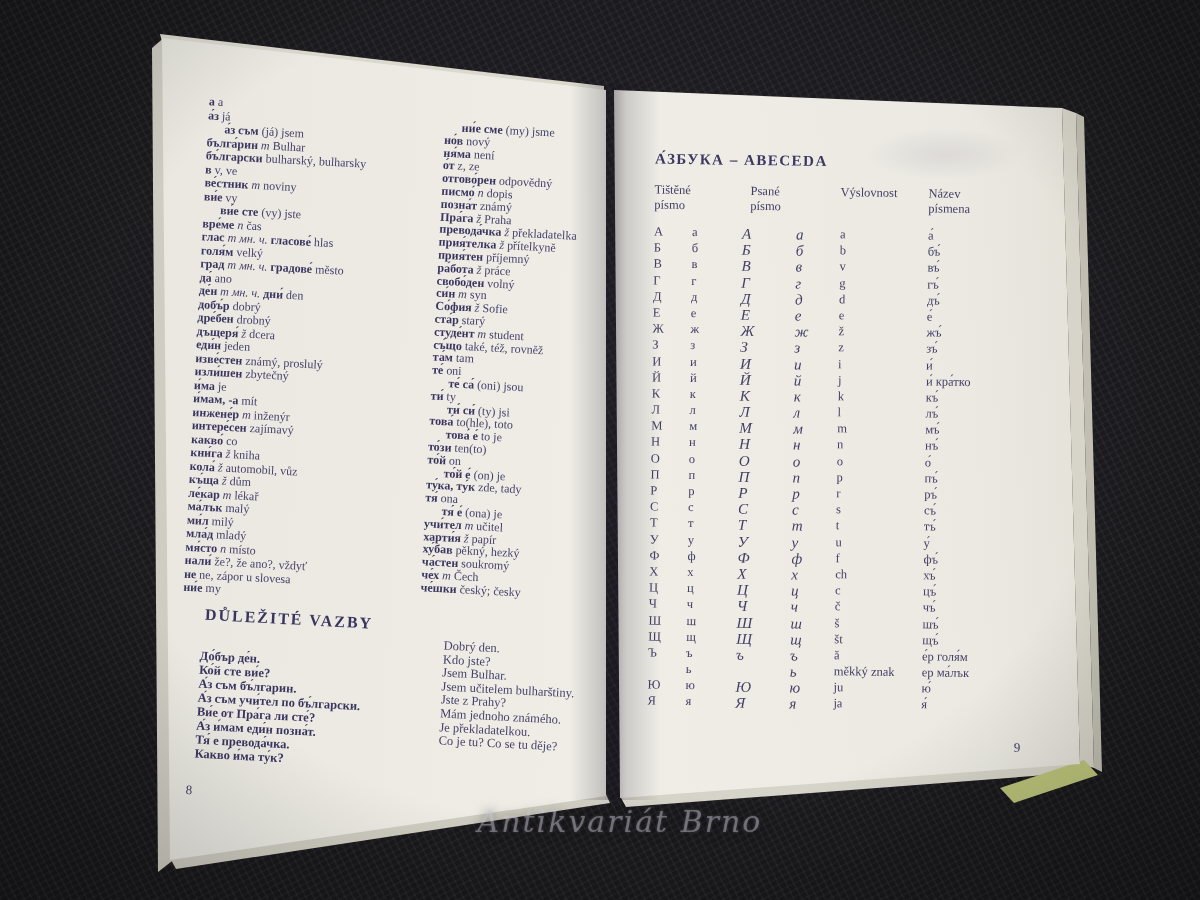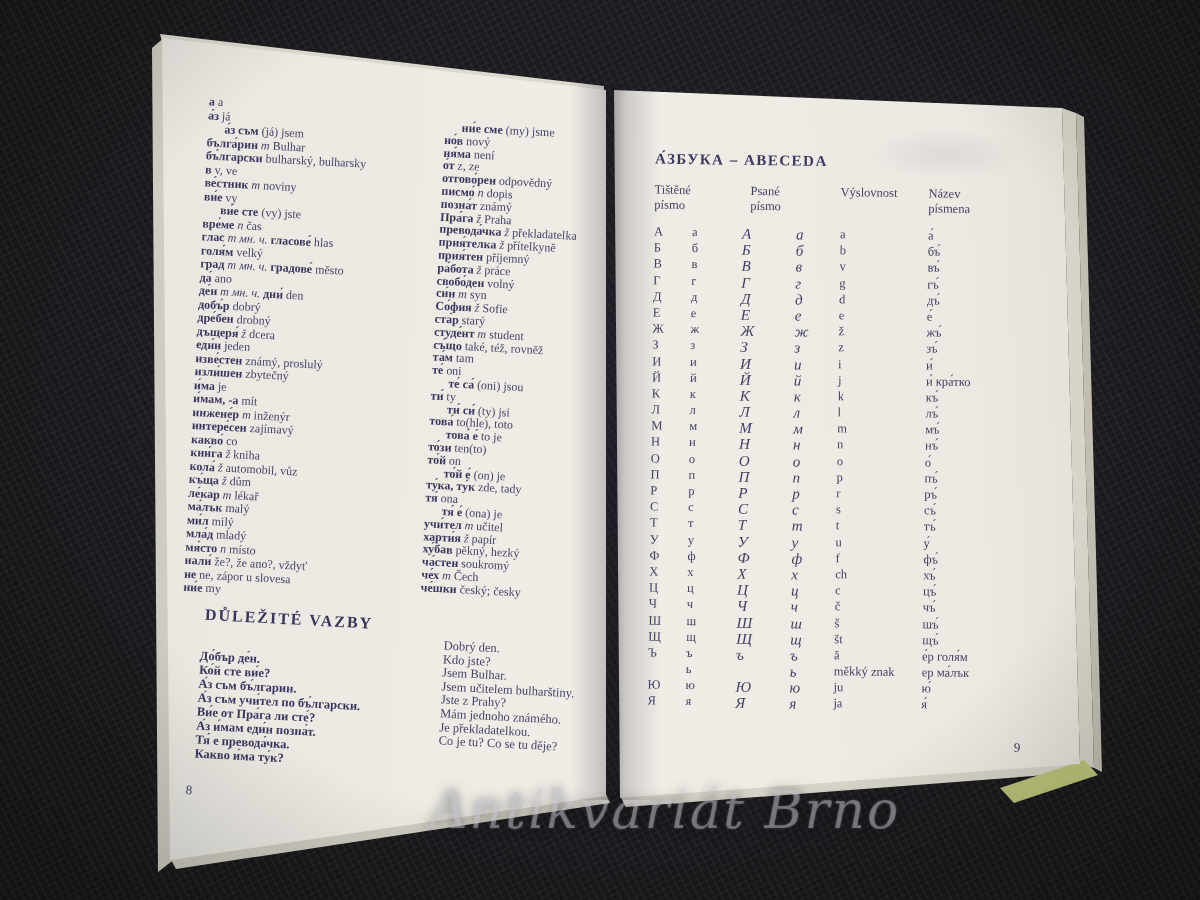--- a/index.html
+++ b/index.html
@@ -63,22 +63,22 @@
   .trow{position:relative;height:16.2px;font-size:12.5px;color:#433e64;white-space:nowrap;}
   .trow span{position:absolute;top:0;}
   .ca{left:0;}
   .cb{left:38px;}
   .cc{left:88px;font-style:italic;font-size:15px;top:-2px;}
   .cd{left:142px;font-style:italic;font-size:15px;top:-2px;}
   .ce{left:186px;}
   .cf{left:274px;}
   .p9{left:409px;top:646px;}
   
-  .watermark{position:absolute;left:430px;top:780px;width:380px;text-align:center;
-    font-family:"DejaVu Serif",serif;font-style:italic;font-size:52px;letter-spacing:2px;
+  .watermark{position:absolute;left:430px;top:804px;width:380px;text-align:center;
+    font-family:"DejaVu Serif",serif;font-style:italic;font-size:30px;letter-spacing:2px;
     color:rgba(198,195,208,0.42);text-shadow:0 0 3px rgba(235,233,245,0.22),0 0 12px rgba(0,0,0,0.55);
     white-space:nowrap;z-index:50;}
   .vignette{position:absolute;left:0;top:0;width:1200px;height:900px;pointer-events:none;
     background:radial-gradient(ellipse at 50% 45%,transparent 60%,rgba(0,0,0,0.25) 100%);}
 </style>
 </head>
 <body>
 
 <div class="scene">
   <div class="poly stack-left"></div>

